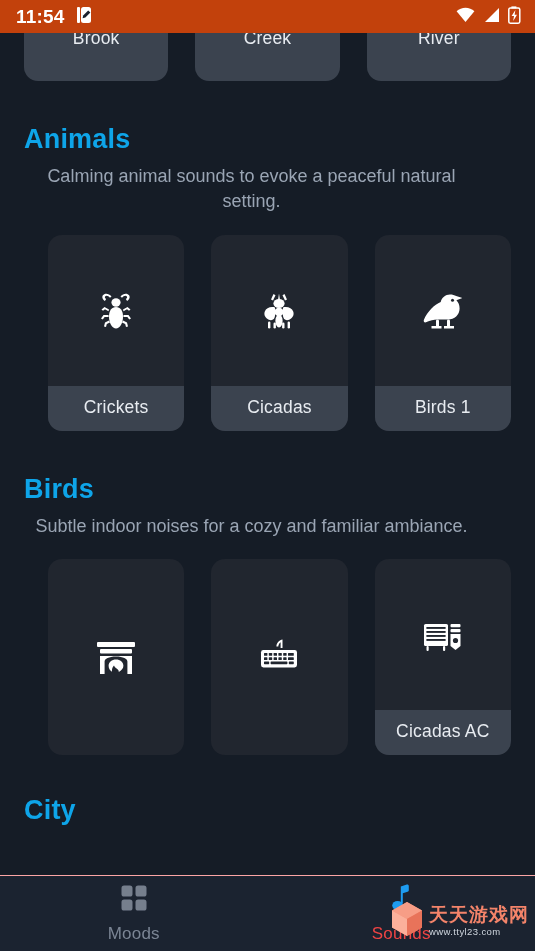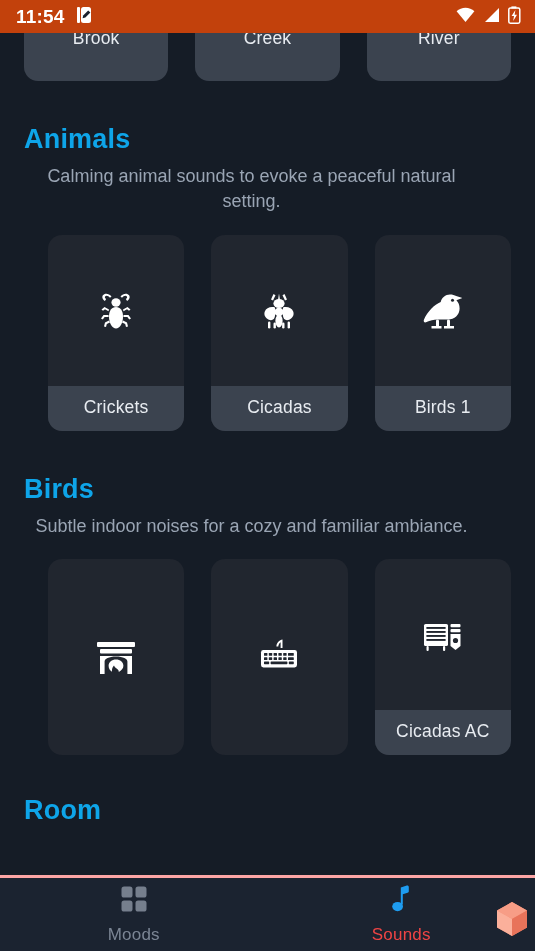--- a/index.html
+++ b/index.html
@@ -70,21 +70,21 @@
   }
   .tile-row { margin-top:21px;padding-left:48px; }
   .tile-row .card { height:196px; }
 
   .section-title.last { margin-top:40px; }
 
   
   .bottom-nav {
     position:absolute; left:0; right:0; bottom:0; height:76px;
     background:#1b2330;
-    border-top:3px solid #fca5a5;
+    border-top:1px solid #fca5a5;
     display:flex; align-items:center;
   }
   .nav-item {
     flex:1 1 0; display:flex; flex-direction:column;
     align-items:center; gap:7px;
   }
   .nav-label { font-size:17px; color:#7b8594; letter-spacing:.2px; }
   .nav-item.active .nav-label { color:#ef4444; }
 
   
@@ -286,21 +286,21 @@
               <rect x="12.5" y="39" width="2.2" height="5" rx="1"></rect>
               <rect x="29" y="39" width="2.2" height="5" rx="1"></rect>
             </g>
           </svg>
         </div>
         <div class="card-label">Cicadas AC</div>
       </div>
     </div>
 
     <div class="section">
-      <div class="section-title last">Room</div>
+      <div class="section-title last">City</div>
     </div>
   </div>
 
   <div class="bottom-nav">
 
     <div class="nav-item">
       <span>
         <svg width="30" height="30" viewBox="0 0 30 30">
           <g fill="#767f8d">
             <rect x="2.5" y="2.5" width="11" height="11" rx="2.6"></rect>
@@ -329,15 +329,19 @@
 
   <div class="watermark">
     <span>
       <svg width="34" height="36" viewBox="0 0 34 36">
         <path d="M17 1 L32 9.5 L32 26.5 L17 35 L2 26.5 L2 9.5z" fill="#f4866c"></path>
         <path d="M17 1 L32 9.5 L17 18 L2 9.5z" fill="#f79d86"></path>
         <path d="M17 18 L32 9.5 L32 26.5 L17 35z" fill="#e8735a"></path>
         <path d="M17 18 L17 35 L2 26.5 L2 9.5z" fill="#fbb7a3" opacity=".85"></path>
       </svg>
     </span>
+    <span class="wm-text">
+      <span class="wm-main">天天游戏网</span>
+      <span class="wm-sub">www.ttyl23.com</span>
+    </span>
   </div>
 
 </div>
 
 </body></html>

